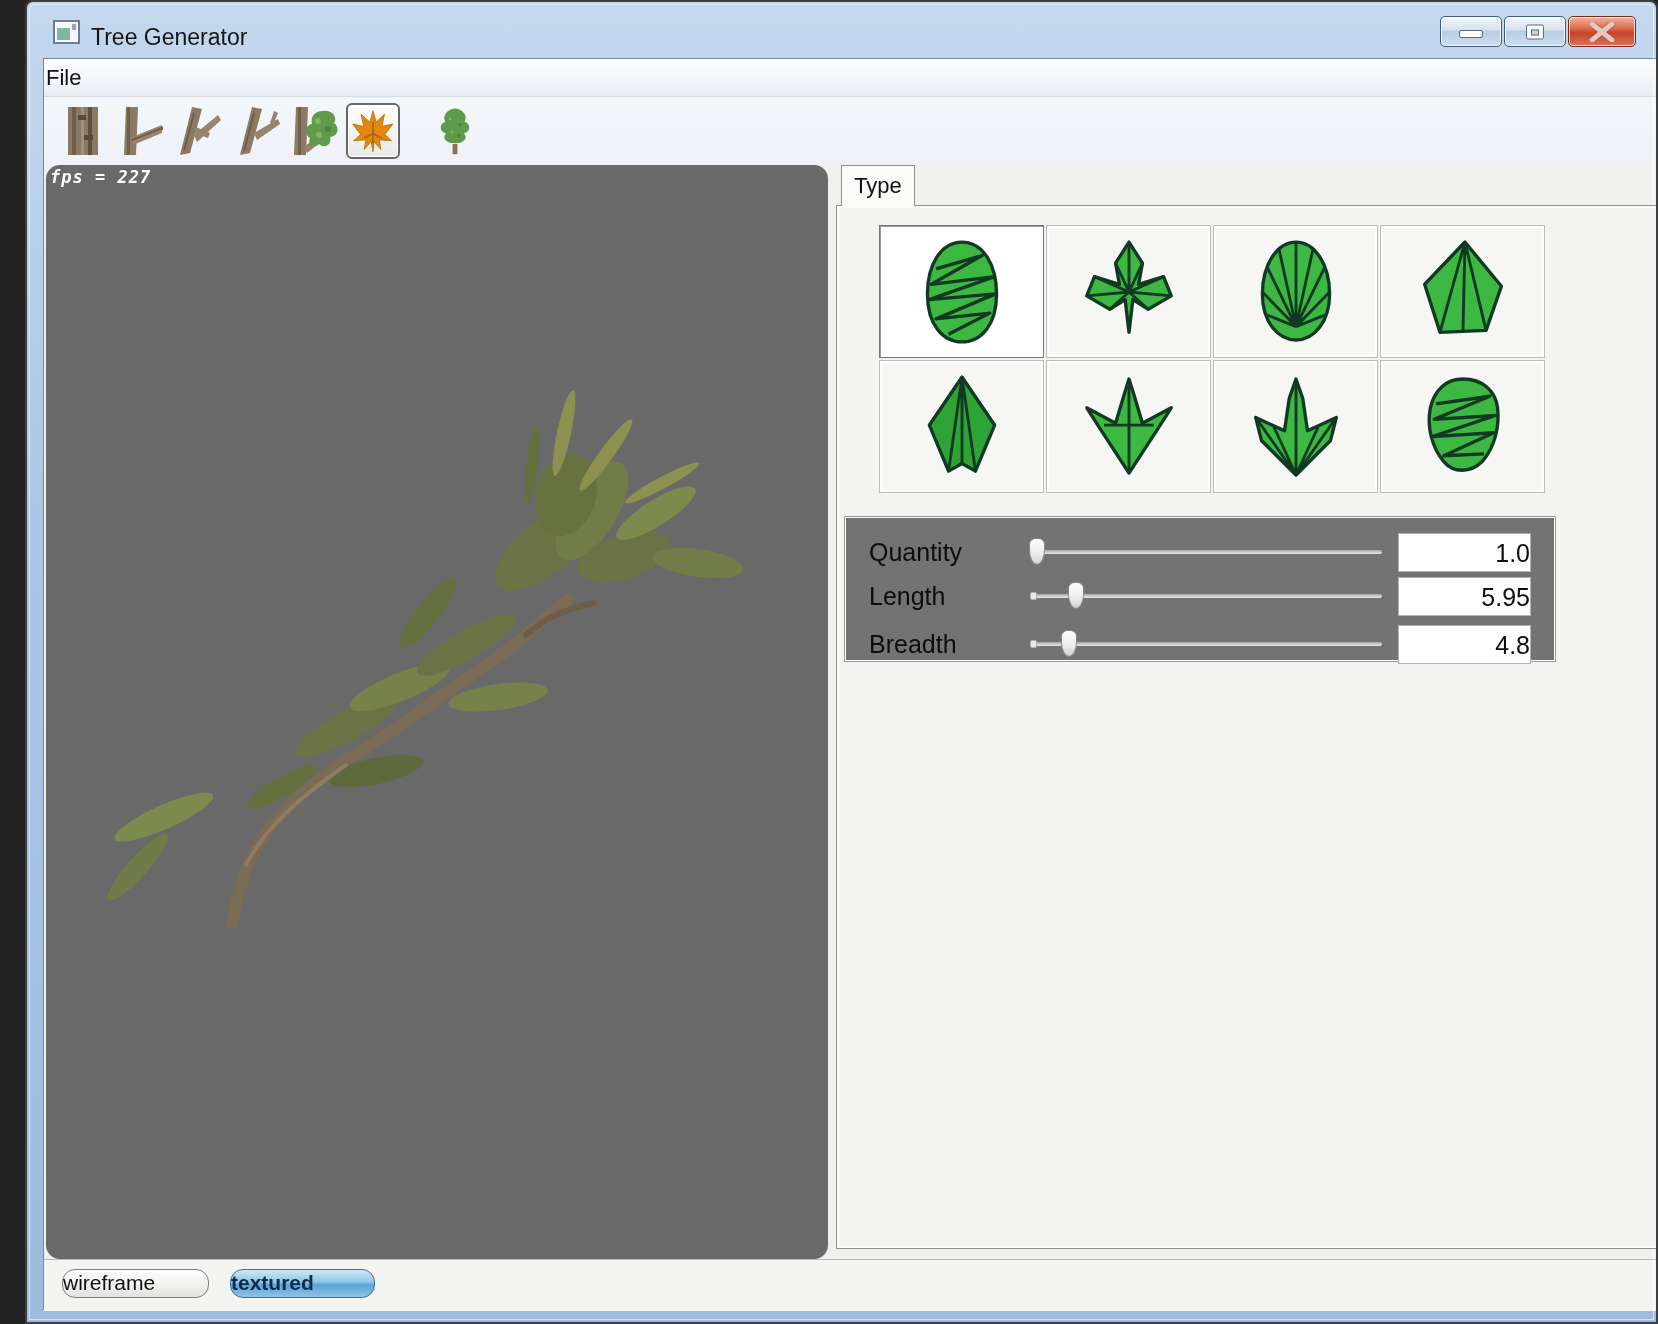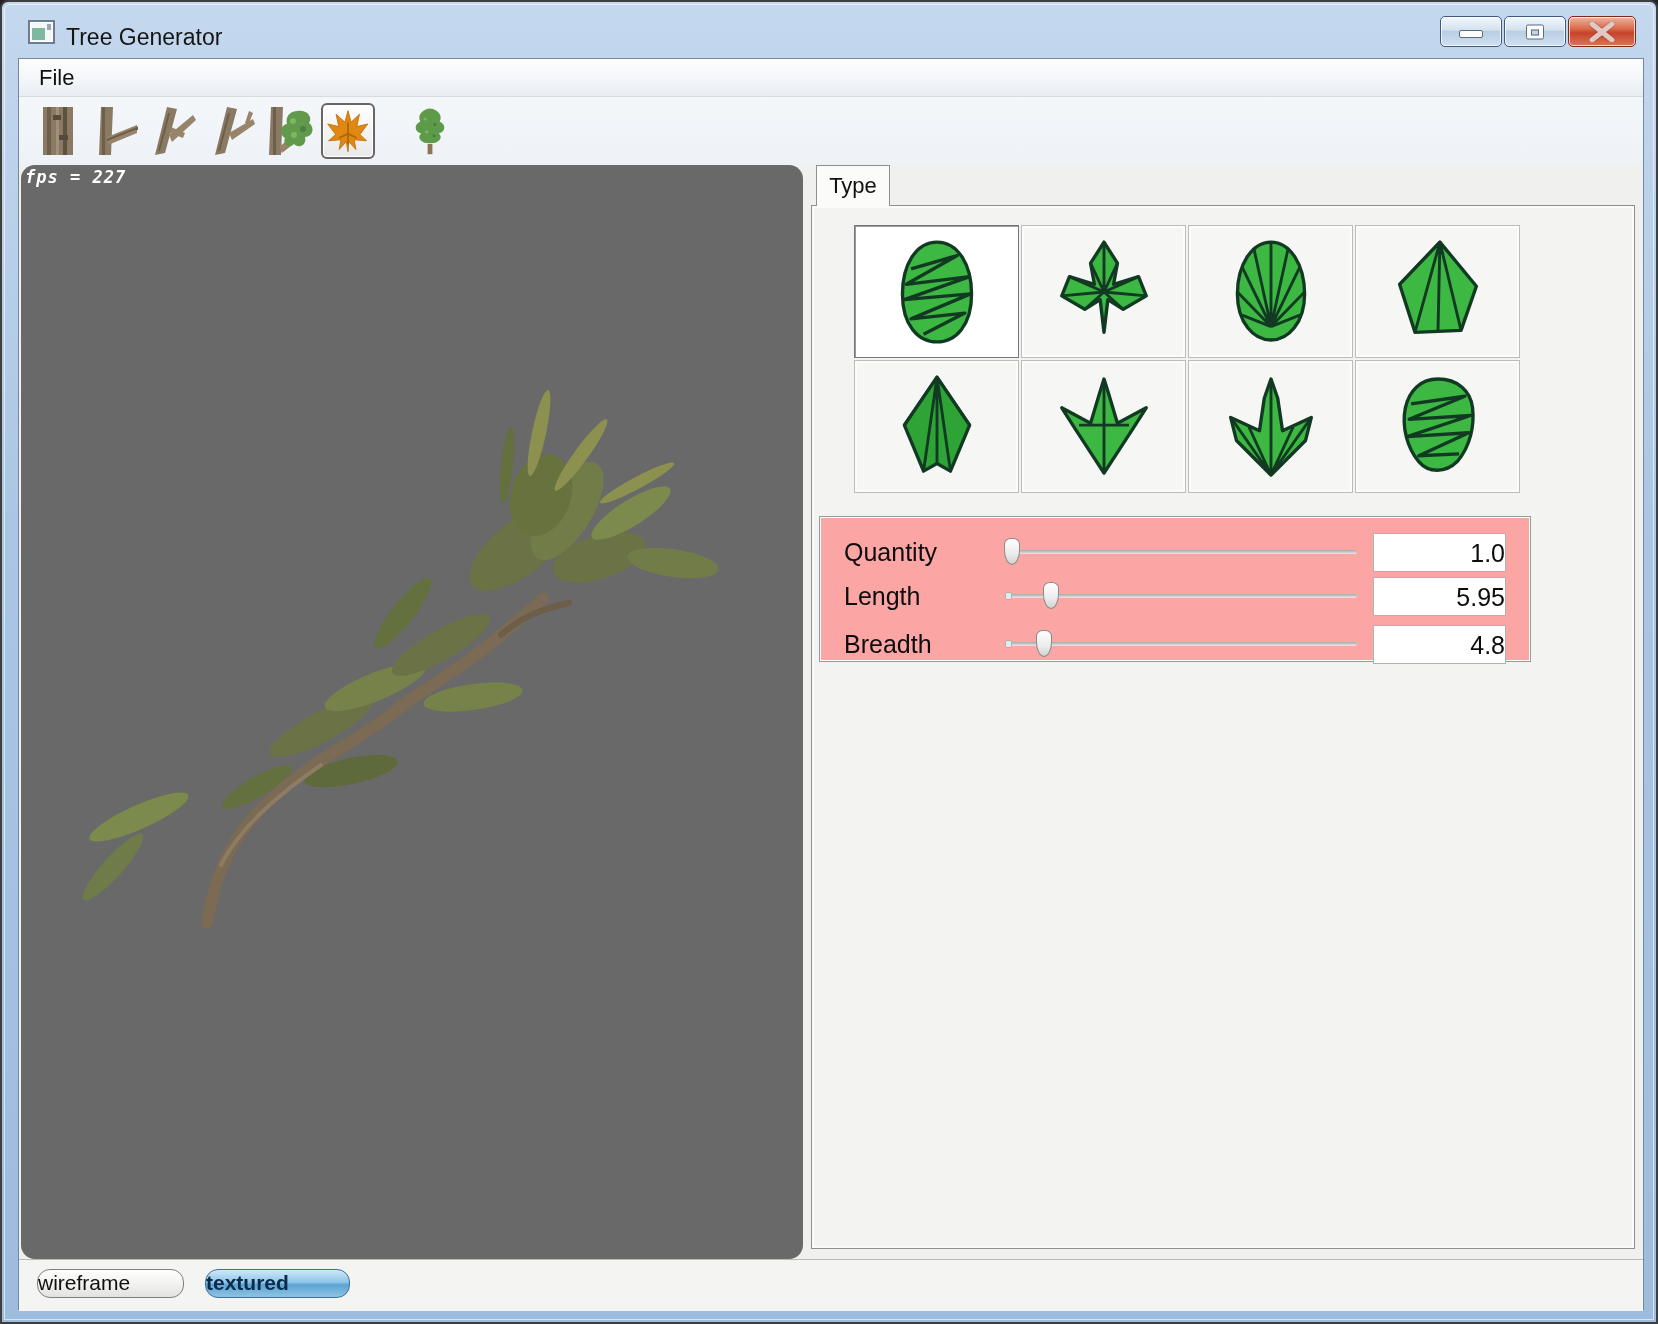--- a/index.html
+++ b/index.html
@@ -1,18 +1,18 @@
 <!DOCTYPE html>
 <html><head>
 <meta charset="utf-8">
 <style>
   * { margin:0; padding:0; box-sizing:border-box; }
   html,body { width:1658px; height:1324px; font-family:"Liberation Sans", sans-serif; background:#222; }
   .window { position:absolute; inset:0; background:linear-gradient(180deg,#c4d8ee 0%,#aac6e4 40%,#9dbcde 100%);
-            border:2px solid #3f3f3f; border-radius:8px 8px 0 0; overflow:hidden; }
+            border:2px solid #3f3f3f; border-radius:8px 8px 0 0; overflow:hidden;margin-left:25px; }
   .window::after{ content:""; position:absolute; inset:2px; border:1px solid rgba(255,255,255,.6); border-radius:6px 6px 0 0; pointer-events:none; }
 
   
   .titlebar { position:absolute; left:0; top:0; right:0; height:56px; }
   .app-icon { position:absolute; left:26px; top:18px; width:27px; height:24px; background:#f4f6f8; border:2px solid #6b7d90;
               box-shadow:inset 0 0 0 1px #fff; }
   .app-icon i { position:absolute; left:2px; bottom:2px; width:13px; height:12px; background:#7fb8a0; display:block; }
   .app-icon b { position:absolute; right:2px; top:2px; width:4px; height:6px; background:#9aa8b4; display:block; }
   .title-text { position:absolute; left:64px; top:22px; font-size:23px; color:#151515; }
   .winbtns { position:absolute; right:20px; top:14px; display:flex; }
@@ -25,21 +25,21 @@
   .glyph-max { position:absolute; left:50%; top:50%; transform:translate(-50%,-50%); width:18px; height:15px;
                background:#fdfdfd; border:1px solid #5a6c80; border-radius:2px; }
   .glyph-max::after { content:""; position:absolute; left:4px; top:4px; right:4px; bottom:3px; background:#c3d4e6; border:1px solid #5a6c80; }
   .glyph-x { position:absolute; left:50%; top:50%; transform:translate(-50%,-50%); width:26px; height:20px; }
 
   
   .client { position:absolute; left:16px; top:56px; width:1626px; height:1252px; background:#f0f0ee; border:1px solid #74889f; }
 
   .menubar { position:absolute; left:0; top:0; width:100%; height:38px;
              background:linear-gradient(180deg,#fdfdfe 0%,#f2f5f9 60%,#e9edf3 100%); border-bottom:1px solid #d7dce2; }
-  .menu-item { display:inline-block; padding:6px 20px; font-size:22px; color:#101010; }
+  .menu-item { display:inline-block; padding:6px 2px; font-size:22px; color:#101010; }
 
   .toolbar { position:absolute; left:0; top:38px; width:100%; height:68px;
              background:linear-gradient(180deg,#f4f7fa 0%,#eef1f6 100%); display:flex; align-items:center; padding-left:12px; }
   .toolbtn { width:54px; height:56px; display:flex; align-items:center; justify-content:center; margin-right:4px; border:2px solid transparent; border-radius:6px; }
   .toolbtn.selected { border:2px solid #666; background:linear-gradient(180deg,#fefefe,#e9e9e9); box-shadow:inset 0 0 0 1px #fff; }
   .toolbtn.gap { margin-left:24px; }
 
   
   .viewport { position:absolute; left:2px; top:106px; width:782px; height:1094px; background:#696969; overflow:hidden;border-radius:14px; }
   .fps { position:absolute; left:4px; top:2px; color:#fff; font-family:"DejaVu Sans Mono", monospace;
@@ -52,21 +52,21 @@
          font-size:22px; color:#111; z-index:2; }
   .tabcontent { position:absolute; left:8px; top:40px; width:824px; height:1044px; background:#f3f3f1;
                 border:1px solid #8f8f8d; box-shadow:inset 0 0 0 2px #fbfbfa; z-index:1; }
 
   .leafgrid { position:absolute; left:42px; top:19px; width:666px; height:268px;
               display:grid; grid-template-columns:repeat(4,1fr); grid-template-rows:repeat(2,1fr); gap:2px; }
   .leafcell { background:#f6f6f4; border:1px solid #bcbcba; box-shadow:inset 0 0 0 2px #fcfcfa;
               display:flex; align-items:center; justify-content:center; }
   .leafcell.selected { background:#ffffff; border:1px solid #77777a; box-shadow:inset 1px 1px 0 #9a9a9a; }
 
-  .groupbox { position:absolute; left:7px; width:712px; background:#fca5a5; border:1px solid #9a9a98; box-shadow:inset 0 0 0 1px #fdfdfb; }
+  .groupbox { position:absolute; left:7px; width:712px; background:#737373; border:1px solid #9a9a98; box-shadow:inset 0 0 0 1px #fdfdfb; }
   .group-sliders { top:310px; height:146px; }
   .group-check { top:474px; height:56px; }
 
   .srow { position:absolute; left:0; width:100%; height:46px; display:flex; align-items:center; }
   .srow .slabel { position:absolute; left:24px; font-size:25px; color:#0d0d0d; }
   .track-wrap { position:absolute; left:185px; width:352px; height:46px; }
   .track { position:absolute; left:0; right:0; top:50%; height:4px; transform:translateY(-50%);
            background:linear-gradient(180deg,#a8a8a8,#e8e8e8); border-radius:2px; }
   .tick { position:absolute; left:0; top:50%; width:7px; height:8px; transform:translateY(-50%);
           border:1px solid #b0b0b0; border-radius:2px; background:#e8e8e8; }

